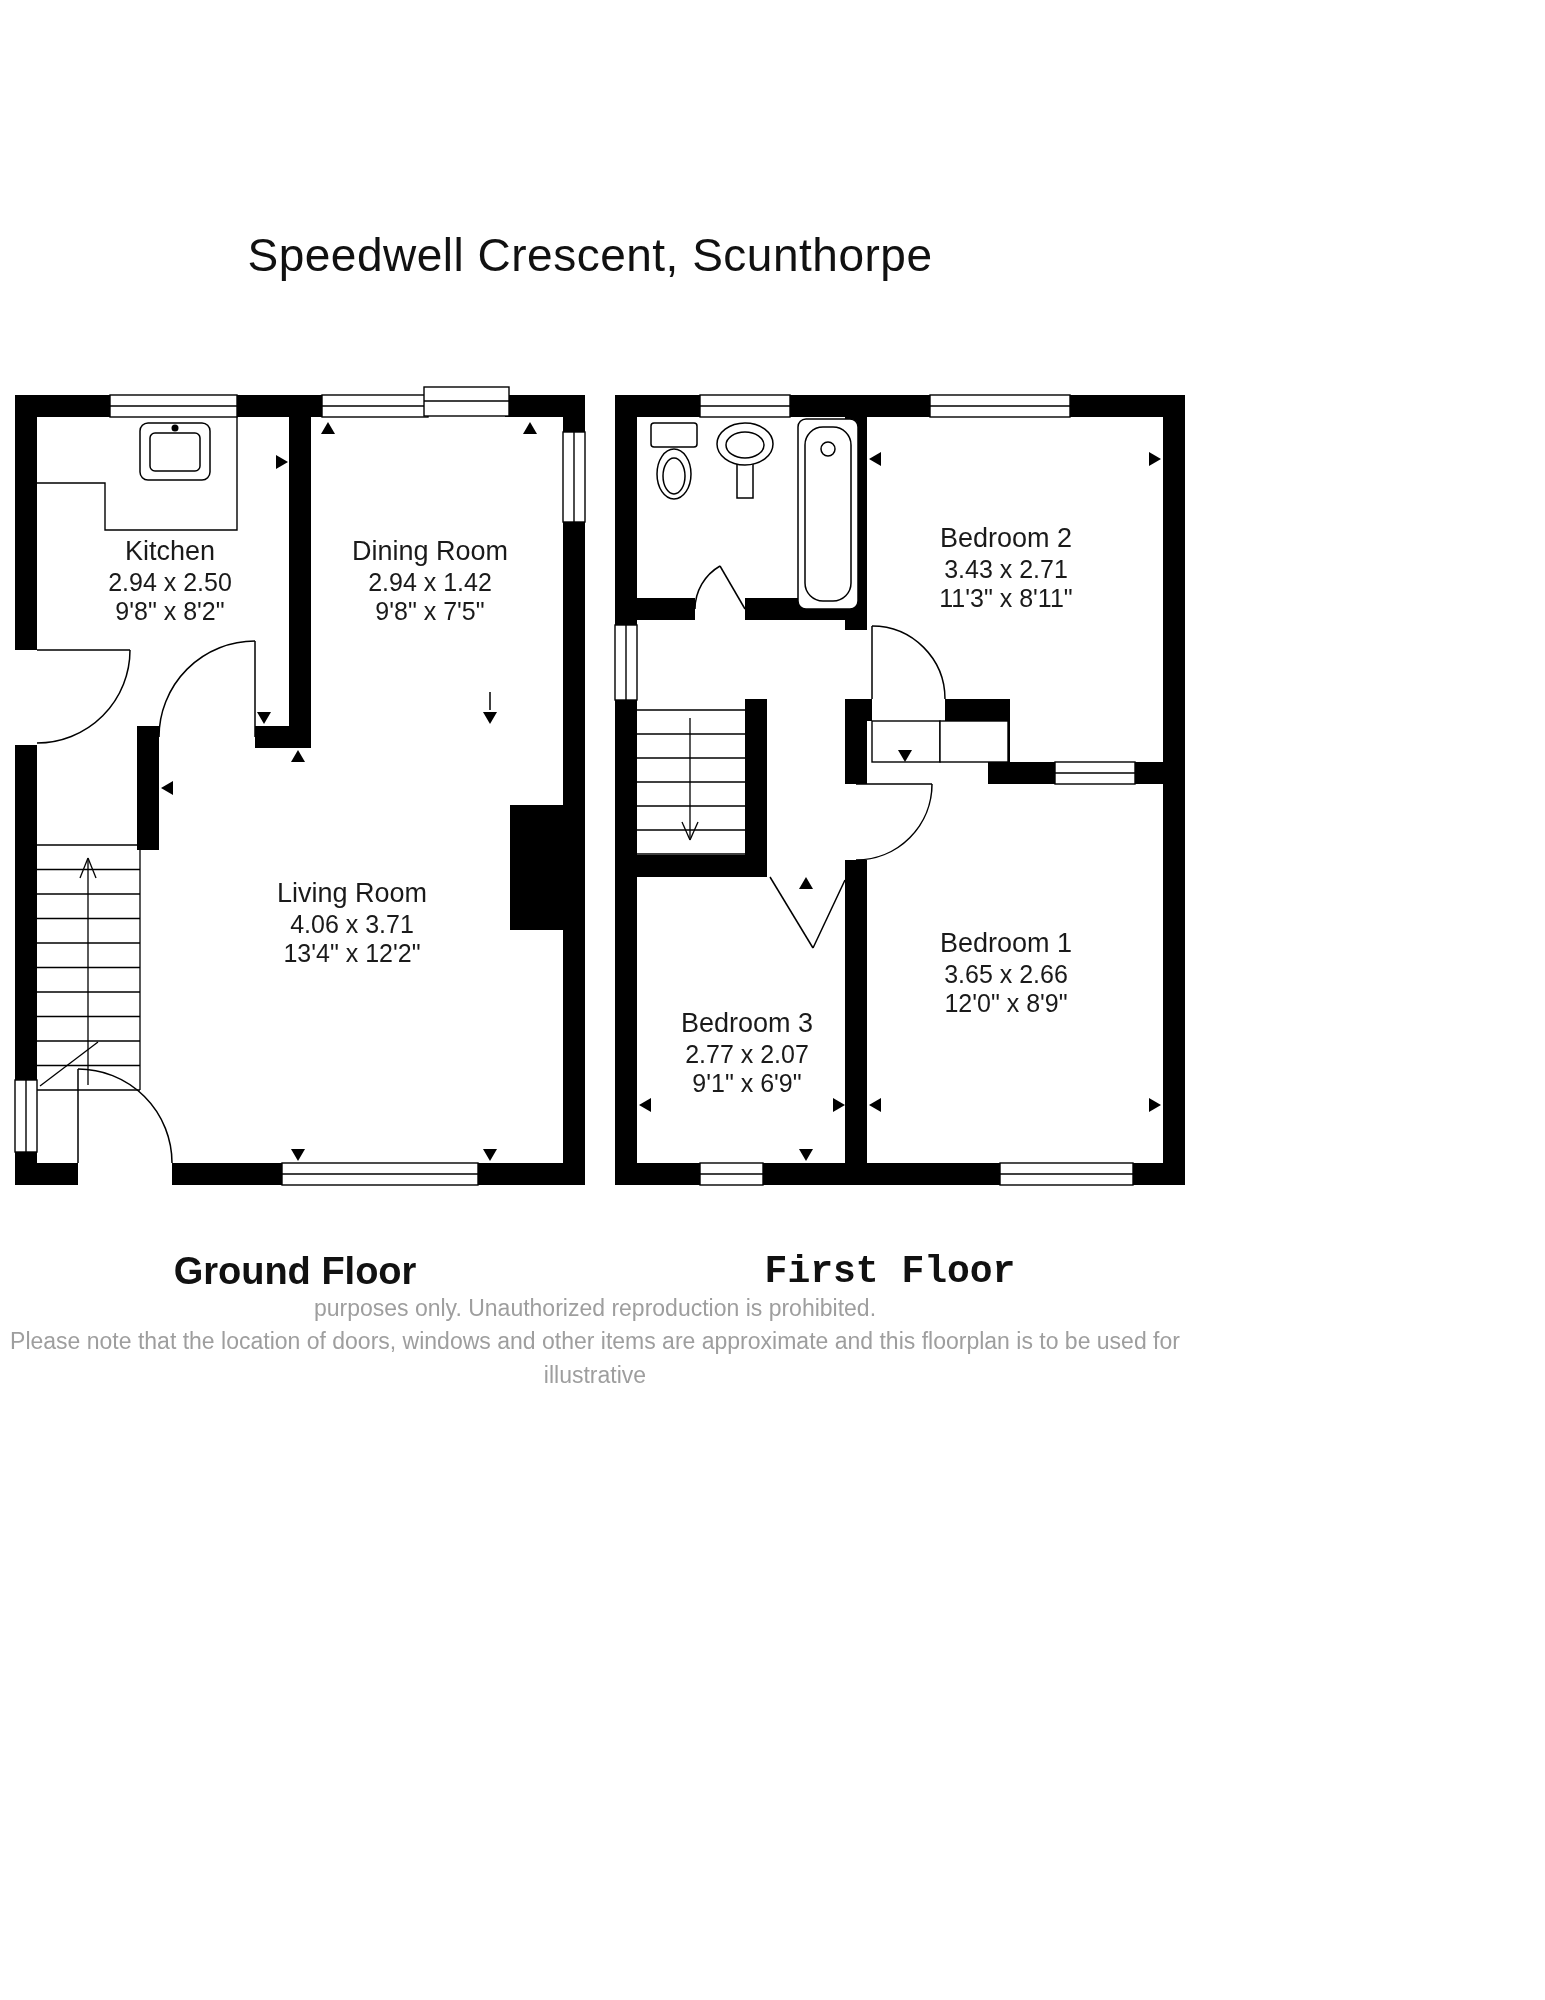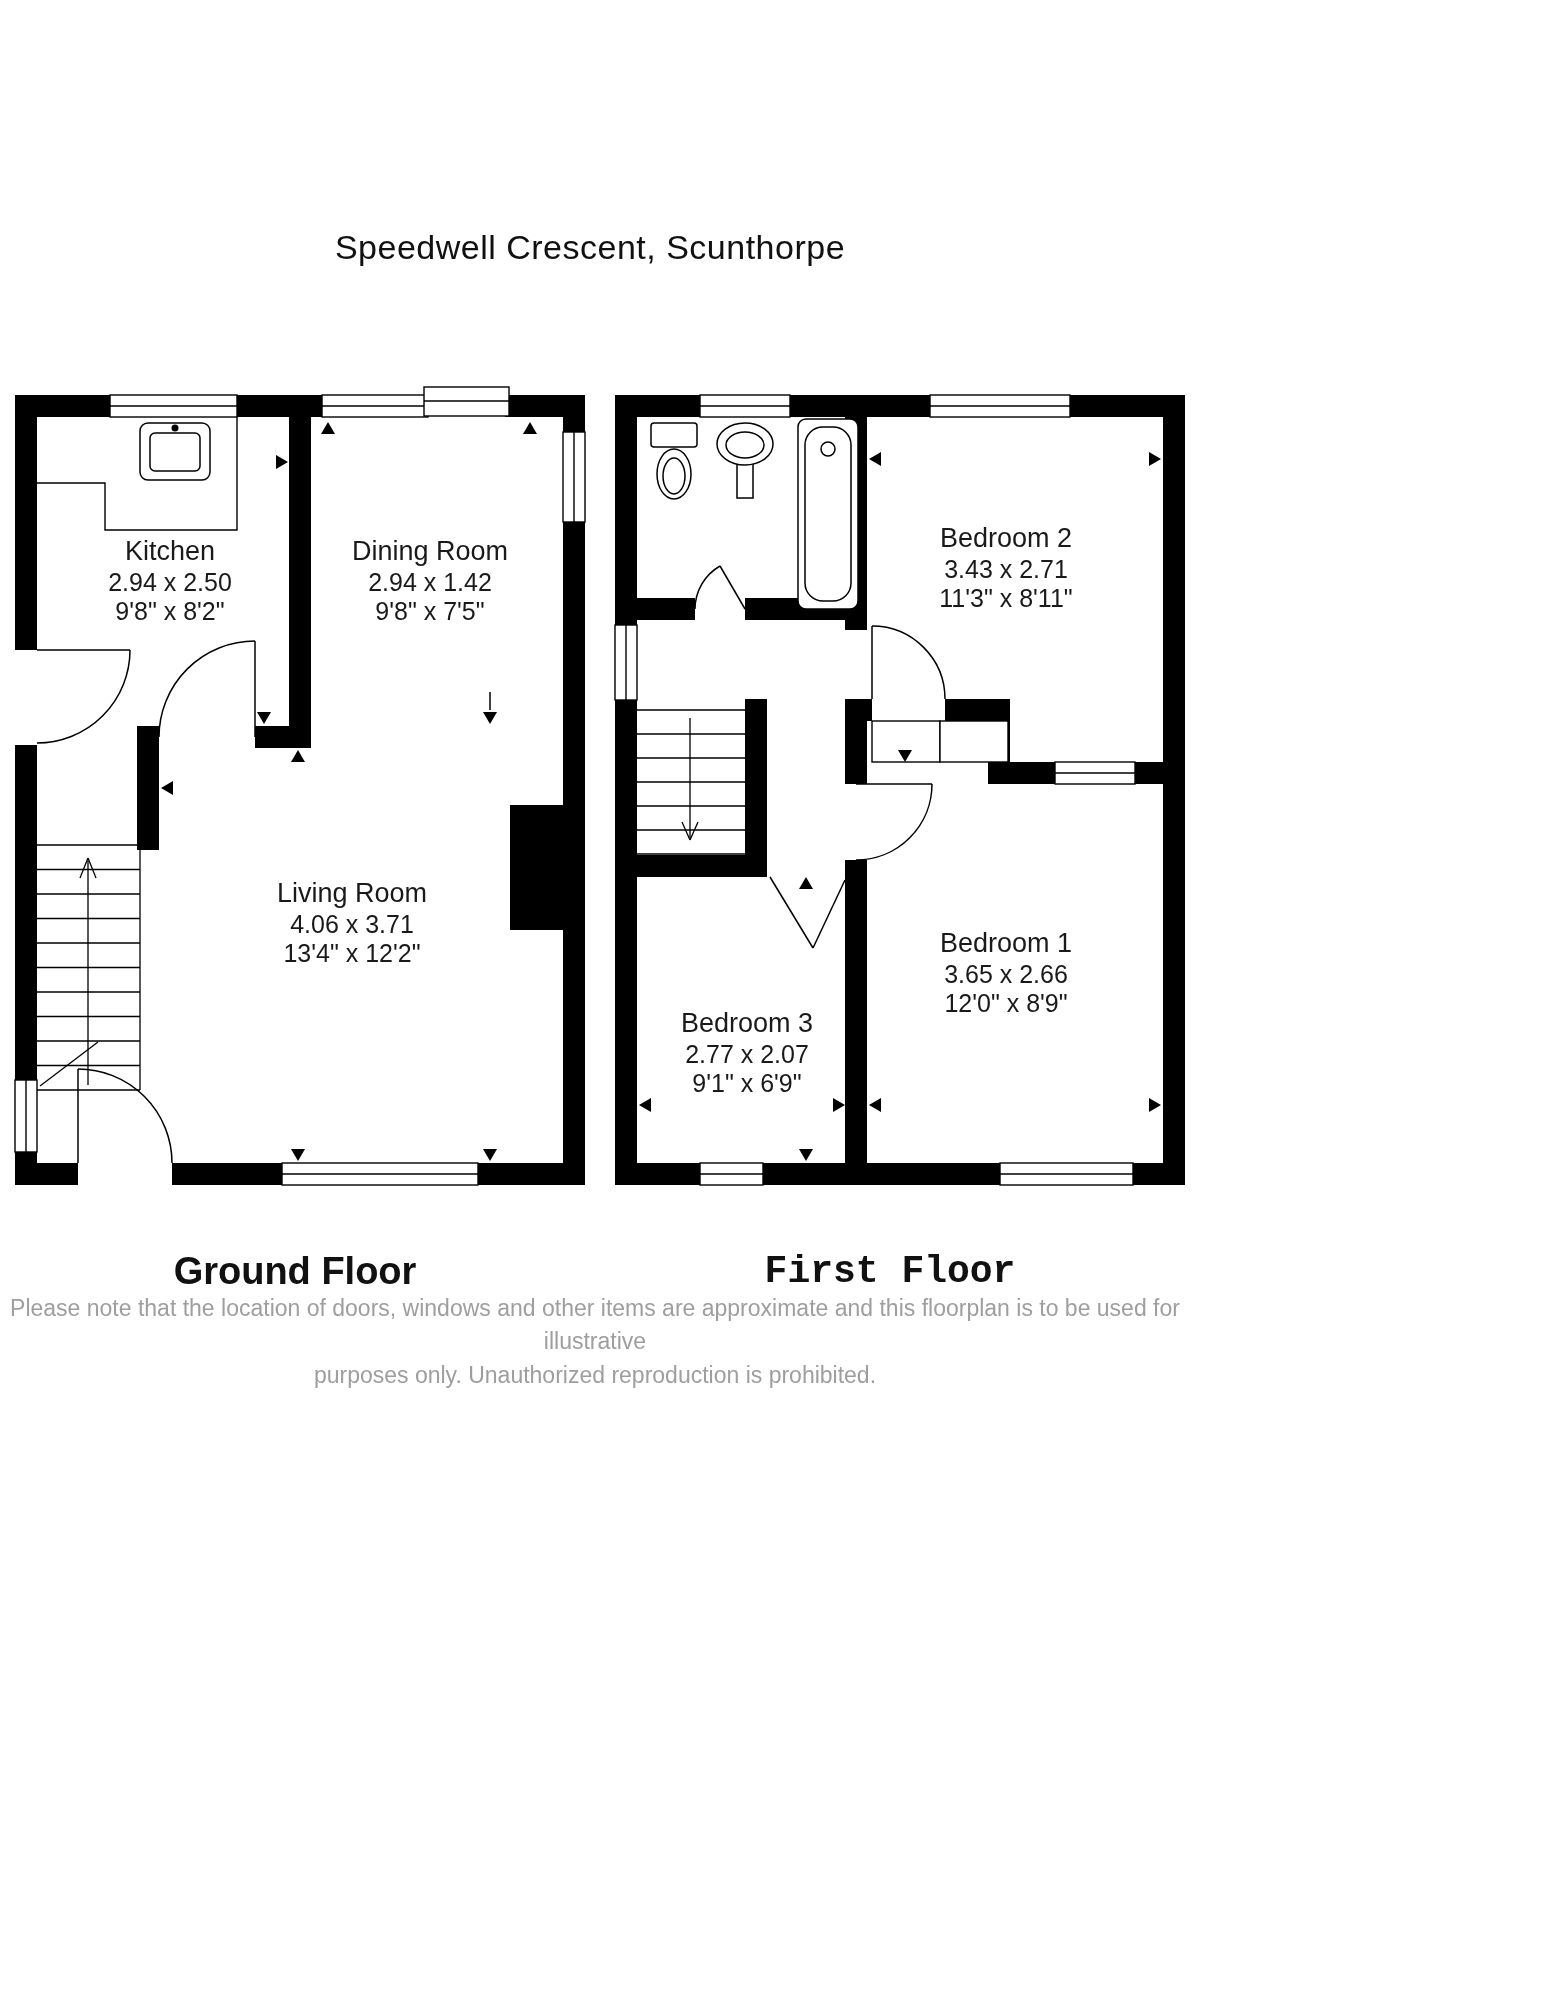--- a/index.html
+++ b/index.html
@@ -1,19 +1,19 @@
 <!DOCTYPE html>
 <html><head>
 <meta charset="utf-8">
 <style>
   html,body{margin:0;padding:0;background:#fff;}
   .page{position:relative;width:1545px;height:2000px;background:#fff;overflow:hidden;
         font-family:"Liberation Sans",sans-serif;color:#1a1a1a;}
   .page-title{position:absolute;left:0;top:228px;width:1180px;text-align:center;
-        font-size:34px;font-weight:400;letter-spacing:0.5px;color:#111;}
+        font-size:46px;font-weight:400;letter-spacing:0.5px;color:#111;}
   svg.plan{position:absolute;left:0;top:0;}
   .room-label{position:absolute;width:220px;text-align:center;line-height:1.18;}
   .room-name{font-size:27px;}
   .room-dim{font-size:25px;}
   .floor-label{position:absolute;top:1250px;width:400px;text-align:center;
         font-size:38px;font-weight:bold;color:#111;}
   .floor-label.ground{left:95px;}
   .floor-label.first{left:690px;font-family:Liberation Mono, monospace;}
   .disclaimer{position:absolute;left:0;top:1292px;width:1190px;text-align:center;
         font-size:23px;line-height:1.45;color:#9e9e9e;}
@@ -252,17 +252,17 @@
   <div class="room-label" style="left:637px;top:1008px;">
     <div class="room-name">Bedroom 3</div>
     <div class="room-dim">2.77 x 2.07</div>
     <div class="room-dim">9'1" x 6'9"</div>
   </div>
 
   <div class="floor-label ground">Ground Floor</div>
   <div class="floor-label first">First Floor</div>
 
   <div class="disclaimer">
+    <div>purposes only. Unauthorized reproduction is prohibited.</div>
     <div>Please note that the location of doors, windows and other items are approximate and this floorplan is to be used for illustrative</div>
-    <div>purposes only. Unauthorized reproduction is prohibited.</div>
   </div>
 
 </div>
 
 </body></html>

